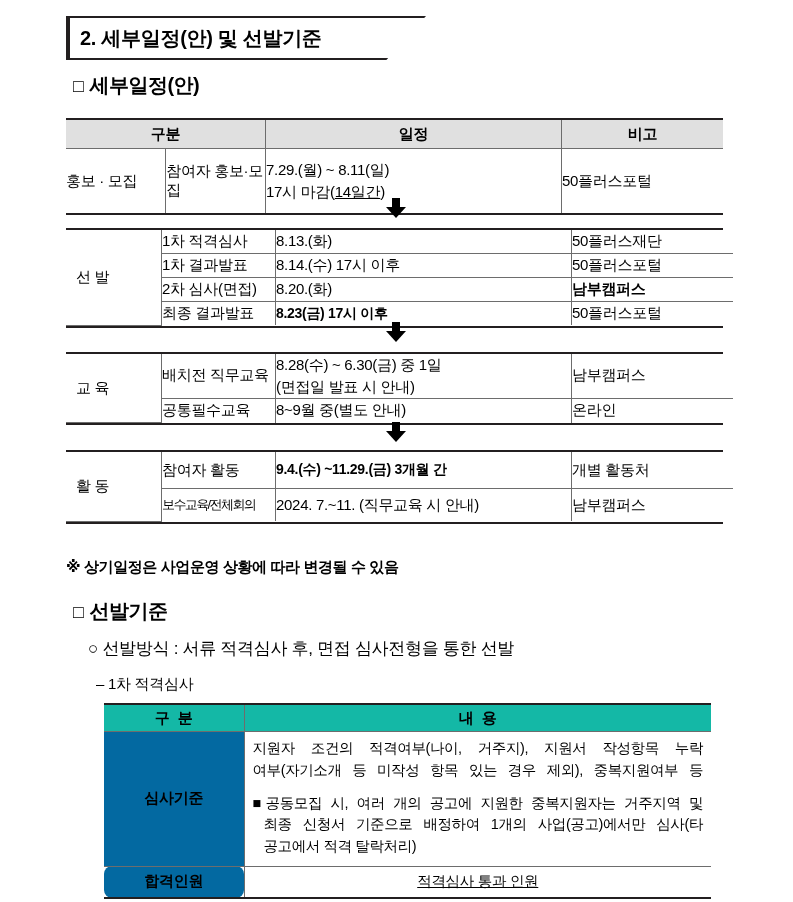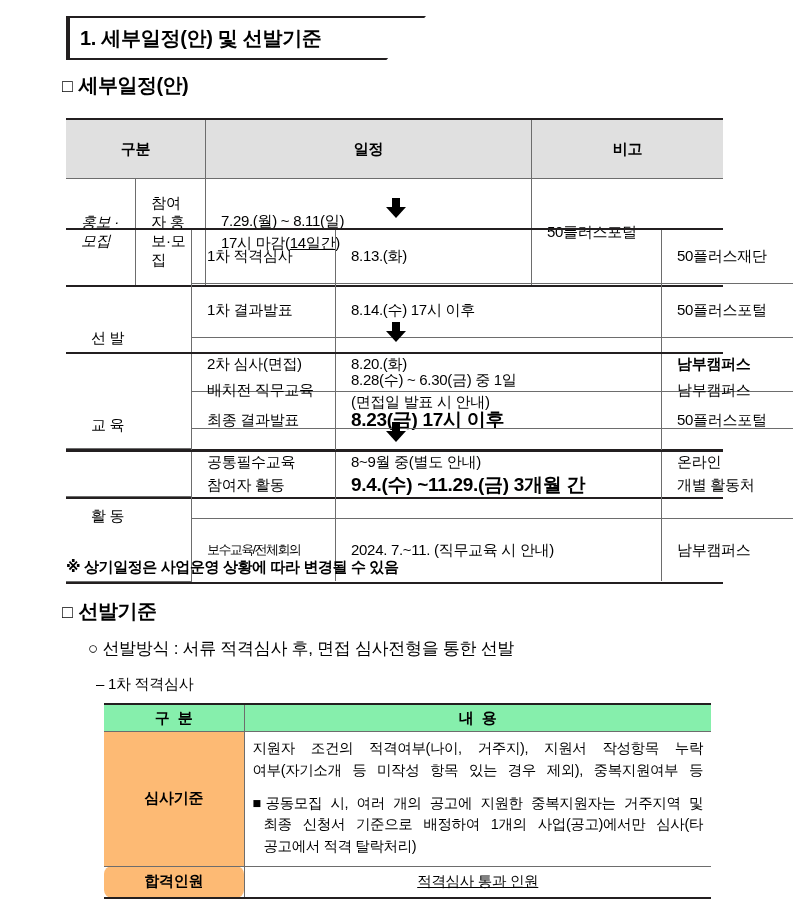--- a/index.html
+++ b/index.html
@@ -49,20 +49,21 @@
     white-space: nowrap;
   }
 
   
   .h-square {
     position: absolute;
     font-size: 20px;
     font-weight: bold;
     letter-spacing: -0.5px;
     white-space: nowrap;
+    margin-left: 11px;
   }
   .h-square .sq {
     font-weight: normal;
     font-size: 18px;
     margin-right: 6px;
   }
   .bullet-circle {
     position: absolute;
     font-size: 17px;
     letter-spacing: -0.3px;
@@ -91,21 +92,21 @@
     border-bottom: 2px solid #231f20;
     box-sizing: border-box;
   }
   .sched-block table {
     border-collapse: collapse;
     width: 100%;
     table-layout: fixed;
   }
   .sched-block td, .sched-block th {
     border: 1px solid #6d6d6d;
-    padding: 15px;
+    padding: 0;
     vertical-align: middle;
     font-weight: normal;
     font-size: 15px;
     letter-spacing: -0.3px;
   }
   .sched-block tr td:first-child,
   .sched-block tr th:first-child { border-left: none; }
   .sched-block tr td:last-child,
   .sched-block tr th:last-child { border-right: none; }
   .sched-block tr:first-child td,
@@ -138,21 +139,21 @@
   }
   .sub-cell {
     font-size: 14px;
     letter-spacing: -0.5px;
   }
   .sub-cell.squeeze {
     font-size: 13px;
     letter-spacing: -1.6px;
   }
   .val-cell { font-size: 15px; letter-spacing: -0.2px; margin-left: 12px; }
-  .val-cell.b { font-weight: bold; font-size: 19px; }
+  .val-cell.b { font-weight: bold; font-size: 14px; }
   .rem-cell { font-size: 15px; letter-spacing: -0.3px; }
   .rem-cell.b { font-weight: bold; }
   .u { text-decoration: underline; }
   .two-line { line-height: 1.45; }
 
   
   .arrow {
     position: absolute;
     left: 386px;
     width: 20px;
@@ -188,30 +189,30 @@
     border: 1px solid #6d6d6d;
     padding: 0;
     vertical-align: middle;
   }
   .crit-table tr td:first-child { border-left: none; }
   .crit-table tr td:last-child { border-right: none; margin-left: 32px; }
   .crit-table tr:first-child td { border-top: none; }
   .crit-table tr:last-child td { border-bottom: none; }
 
   .crit-hdr {
-    background: #86efac;
+    background: #14b8a6;
     text-align: center;
     font-weight: bold;
     font-size: 15px;
     height: 26px;
     letter-spacing: 2px;
     text-indent: 2px;
   }
   .crit-label {
-    background: #fdba74;
+    background: #0369a1;
     text-align: center;
     font-weight: bold;
     font-size: 15px;
     letter-spacing: -0.2px;
   }
   .crit-body {
     padding: 6px 8px 8px 8px !important;
     font-size: 14.5px;
     line-height: 1.5;
     letter-spacing: -0.4px;
@@ -228,37 +229,37 @@
   .justify2 {
     text-align: justify;
     text-align-last: justify;
   }
 </style>
 </head>
 <body>
 
 <div class="banner-wrap">
   <div class="banner-shape"></div>
-  <div class="banner-text">1. 세부일정(안) 및 선발기준</div>
+  <div class="banner-text">2. 세부일정(안) 및 선발기준</div>
 </div>
 
 <div class="h-square" style="left:62px; top:72px;">
   <span class="sq">□</span><span>세부일정(안)</span>
 </div>
 
 <div class="sched-block" style="top:118px;">
   <table>
     <tbody>
         <tr>
       <th class="hdr-cell" colspan="2">구분</th>
       <th class="hdr-cell col-c">일정</th>
       <th class="hdr-cell col-d">비고</th>
     </tr>
     <tr>
-      <td class="cat-cell col-a" style="height:54px;font-style:italic;">홍보 · 모집</td>
+      <td class="cat-cell col-a" style="height:64px;">홍보 · 모집</td>
       <td class="sub-cell col-b">참여자 홍보·모집</td>
       <td class="val-cell col-c two-line">
         <div>7.29.(월) ~ 8.11(일)</div>
         <div><span>17시 마감(</span><span class="u">14일간</span><span>)</span></div>
       </td>
       <td class="rem-cell col-d">50플러스포털</td>
     </tr>
   </tbody>
     </table>
 </div>
@@ -307,21 +308,21 @@
         <tr>
       <td class="cat-spaced col-a" rowspan="2">교    육</td>
       <td class="sub-cell col-b" style="height:42px;">배치전 직무교육</td>
       <td class="val-cell col-c two-line">
         <div>8.28(수) ~ 6.30(금) 중 1일</div>
         <div>(면접일 발표 시 안내)</div>
       </td>
       <td class="rem-cell col-d">남부캠퍼스</td>
     </tr>
     <tr>
-      <td class="sub-cell col-b" style="height:38px;">공통필수교육</td>
+      <td class="sub-cell col-b" style="height:24px;">공통필수교육</td>
       <td class="val-cell col-c">8~9월 중(별도 안내)</td>
       <td class="rem-cell col-d">온라인</td>
     </tr>
   </tbody>
     </table>
 </div>
 
 <div class="arrow" style="top:422px;">
   <span class="stem"></span>
     <span class="head"></span>

